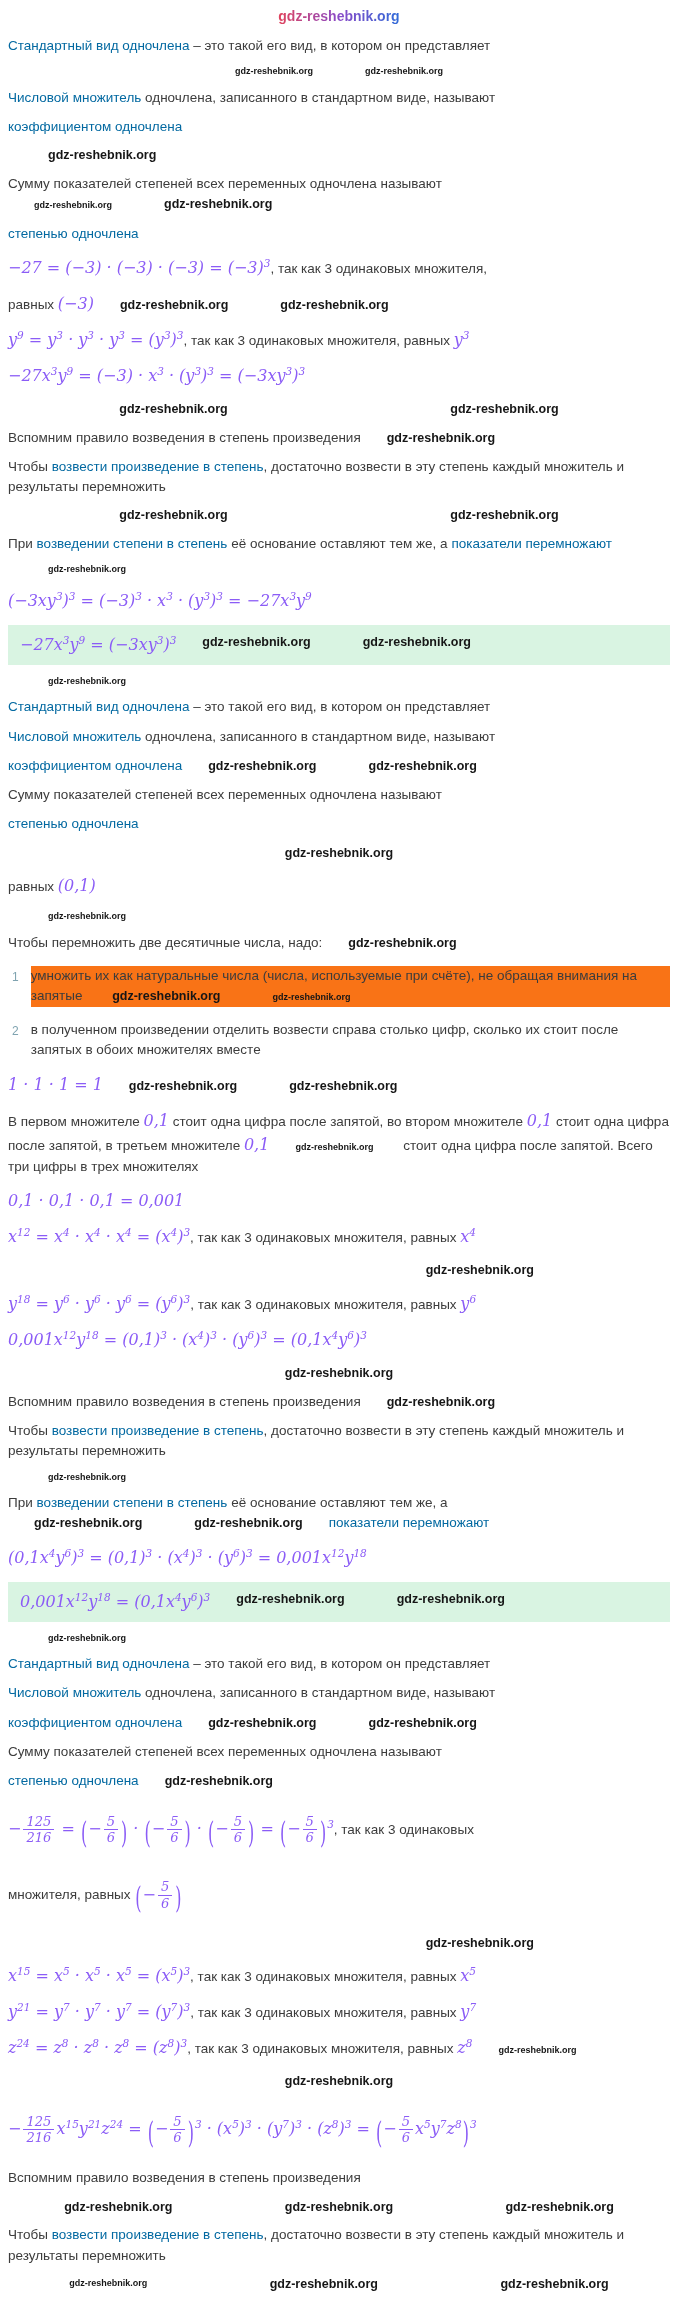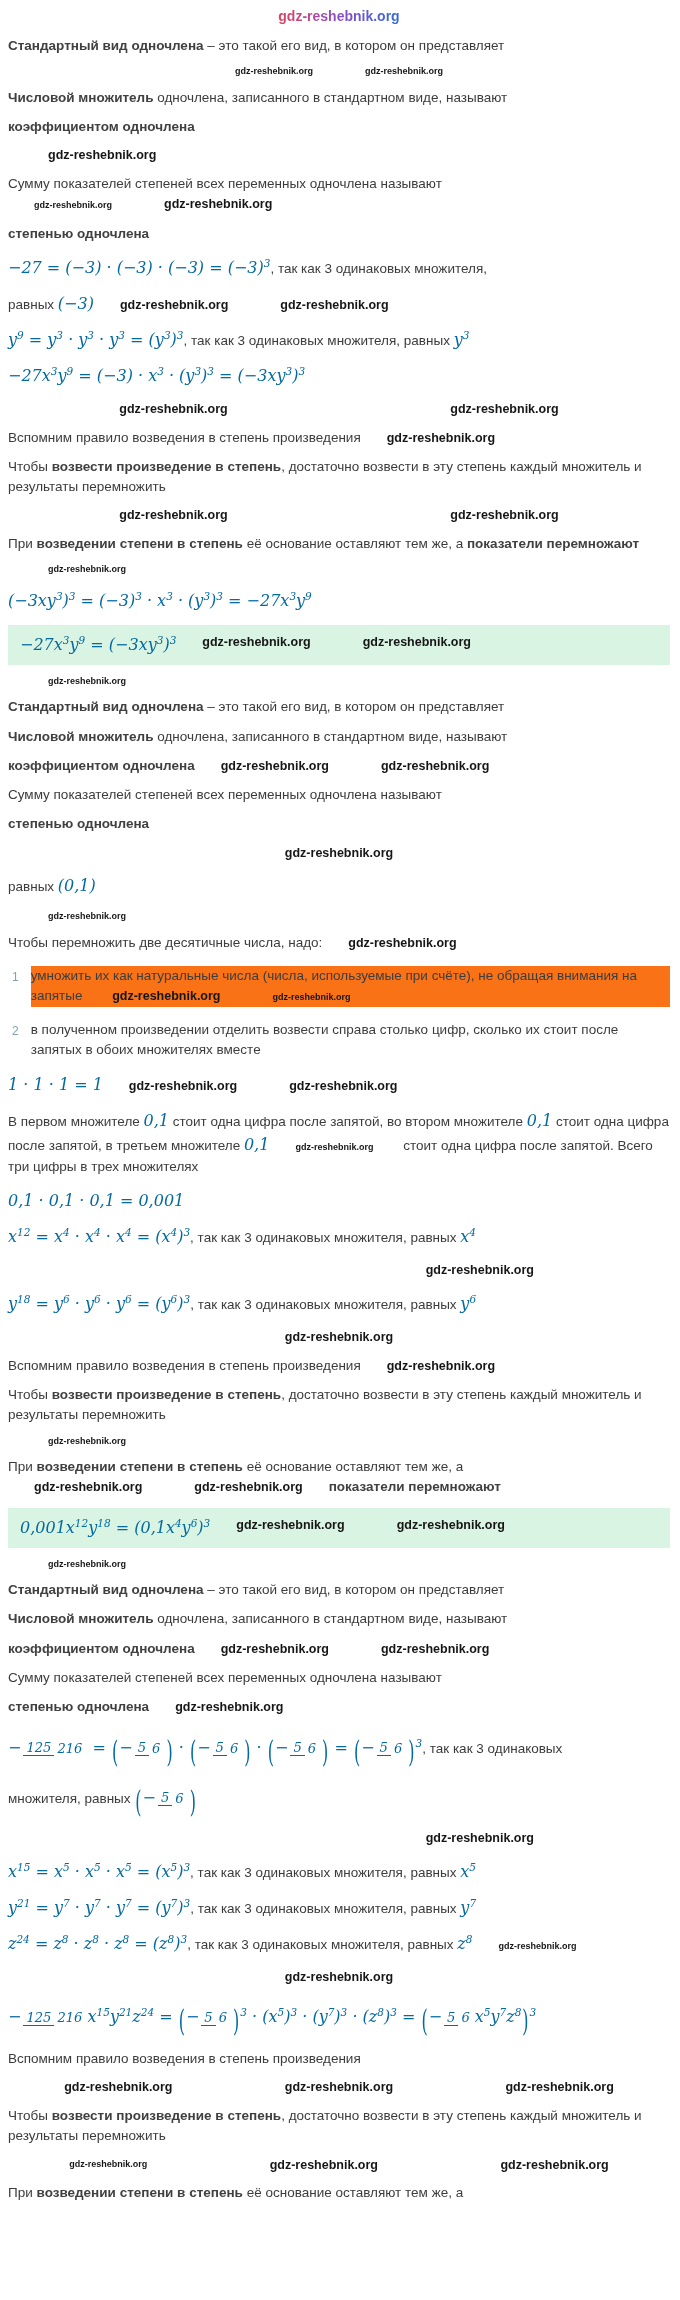--- a/index.html
+++ b/index.html
@@ -3,41 +3,41 @@
 <meta charset="utf-8">
 <style>
   *{box-sizing:border-box}
   html,body{margin:0;padding:0}
   body{width:680px;min-height:2300px;background:#ffffff;color:#3c3c3c;
        font-family:"Liberation Sans",sans-serif;font-size:13.5px;line-height:1.5}
   .content{padding:4px 10px 24px 8px}
   .block{margin:8px 0}
   .block.p{margin:9px 0}
   .block.math{margin:12px 0}
-  span.math{font-family:"DejaVu Serif",serif;font-style:italic;font-size:16px;color:#0369a1}
+  span.math{font-family:"DejaVu Serif",serif;font-style:italic;font-size:16px;color:#8b5cf6}
   span.math sup{font-size:10.5px;line-height:0;font-style:italic}
-  .bold{font-weight:700;color:#404040}
+  .bold{font-weight:400;color:#0369a1}
   .wm{font-weight:700;font-size:12.5px;color:#161616;margin:0 26px;font-style:normal;
       font-family:"Liberation Sans",sans-serif;white-space:nowrap}
   .wm-s{font-size:9px}
   .block.wmline{display:flex;align-items:center;margin:7px 0;min-height:13px}
   .al-l{justify-content:flex-start;padding-left:14px}
   .al-c{justify-content:center}
   .al-r{justify-content:flex-end;padding-right:110px}
   .al-split{justify-content:space-around}
   .block.hl{background:var(--hl,#d9f4e2);display:flex;padding:8px 12px;margin:10px 0}
   .block.top{display:flex;justify-content:center;margin:2px 0 8px}
   .logo{font-weight:700;font-size:14px;
         background:linear-gradient(90deg,#e0435c,#8a4bc8,#2f6bd8);
         -webkit-background-clip:text;background-clip:text;color:transparent}
   .block.li{display:flex;gap:12px;margin:13px 0;padding-left:4px}
   .linum{color:#7fa3b0;font-size:12px;padding-top:2px;flex:0 0 auto}
   .li-text{flex:1}
   .shade,.shaded{background:#f97316}
-  .frac{display:inline-flex;flex-direction:row;align-items:center;vertical-align:middle;
+  .frac{display:inline-flex;flex-direction:column;align-items:center;vertical-align:middle;
         line-height:1.15;font-size:0.82em;margin:11px 2px;text-align:center}
   .frac .num{display:block;padding:0 3px;border-bottom:1.2px solid currentColor}
   .frac .den{display:block;padding:0 3px}
   .bigp{display:inline-block;transform:scaleY(1.9);vertical-align:-0.3em;font-style:normal;margin:0 1px}
 </style>
 </head>
 <body>
 
 <div class="page">
   <div id="content" class="content">
@@ -105,29 +105,31 @@
         <div class="li-text"><span class="txt">в полученном произведении отделить возвести справа столько цифр, сколько их стоит после запятых в обоих множителях вместе</span></div>
       </div>
       <div class="block math"><span class="math">1 · 1 · 1 = 1</span><span class="wm">gdz-reshebnik.org</span><span class="wm">gdz-reshebnik.org</span></div>
       <div class="block p"><span class="txt">В первом множителе </span><span class="math">0,1</span><span class="txt"> стоит одна цифра после запятой, во втором множителе </span><span class="math">0,1</span><span class="txt"> стоит одна цифра после запятой, в третьем множителе </span><span class="math">0,1</span><span class="wm wm-s">gdz-reshebnik.org</span><span class="txt"> стоит одна цифра после запятой. Всего три цифры в трех множителях</span></div>
       <div class="block math"><span class="math">0,1 · 0,1 · 0,1 = 0,001</span></div>
       <div class="block math"><span class="math">x<sup>12</sup> = x<sup>4</sup> · x<sup>4</sup> · x<sup>4</sup> = (x<sup>4</sup>)<sup>3</sup></span><span class="txt">, так как 3 одинаковых множителя, равных </span><span class="math">x<sup>4</sup></span></div>
       <div class="block wmline al-r">
         <span class="wm">gdz-reshebnik.org</span>
       </div>
       <div class="block math"><span class="math">y<sup>18</sup> = y<sup>6</sup> · y<sup>6</sup> · y<sup>6</sup> = (y<sup>6</sup>)<sup>3</sup></span><span class="txt">, так как 3 одинаковых множителя, равных </span><span class="math">y<sup>6</sup></span></div>
+      <div class="block math"><span class="math">0,001x<sup>12</sup>y<sup>18</sup> = (0,1)<sup>3</sup> · (x<sup>4</sup>)<sup>3</sup> · (y<sup>6</sup>)<sup>3</sup> = (0,1x<sup>4</sup>y<sup>6</sup>)<sup>3</sup></span></div>
       <div class="block wmline al-c">
         <span class="wm">gdz-reshebnik.org</span>
       </div>
       <div class="block p"><span class="txt">Вспомним правило возведения в степень произведения</span><span class="wm">gdz-reshebnik.org</span></div>
       <div class="block p"><span class="txt">Чтобы </span><span class="bold txt">возвести произведение в степень</span><span class="txt">, достаточно возвести в эту степень каждый множитель и результаты перемножить</span></div>
       <div class="block wmline al-l">
         <span class="wm wm-s">gdz-reshebnik.org</span>
       </div>
       <div class="block p"><span class="txt">При </span><span class="bold txt">возведении степени в степень</span><span class="txt"> её основание оставляют тем же, а </span><span class="wm">gdz-reshebnik.org</span><span class="wm">gdz-reshebnik.org</span><span class="bold txt">показатели перемножают</span></div>
+      <div class="block math"><span class="math">(0,1x<sup>4</sup>y<sup>6</sup>)<sup>3</sup> = (0,1)<sup>3</sup> · (x<sup>4</sup>)<sup>3</sup> · (y<sup>6</sup>)<sup>3</sup> = 0,001x<sup>12</sup>y<sup>18</sup></span></div>
       <div class="block hl">
         <span class="math">0,001x<sup>12</sup>y<sup>18</sup> = (0,1x<sup>4</sup>y<sup>6</sup>)<sup>3</sup></span>
         <span class="wm">gdz-reshebnik.org</span>
         <span class="wm">gdz-reshebnik.org</span>
       </div>
       <div class="block wmline al-l">
         <span class="wm wm-s">gdz-reshebnik.org</span>
       </div>
       <div class="block p"><span class="bold txt">Стандартный вид одночлена</span><span class="txt"> – это такой его вид, в котором он представляет</span></div>
       <div class="block p"><span class="bold txt">Числовой множитель</span><span class="txt"> одночлена, записанного в стандартном виде, называют</span></div>

